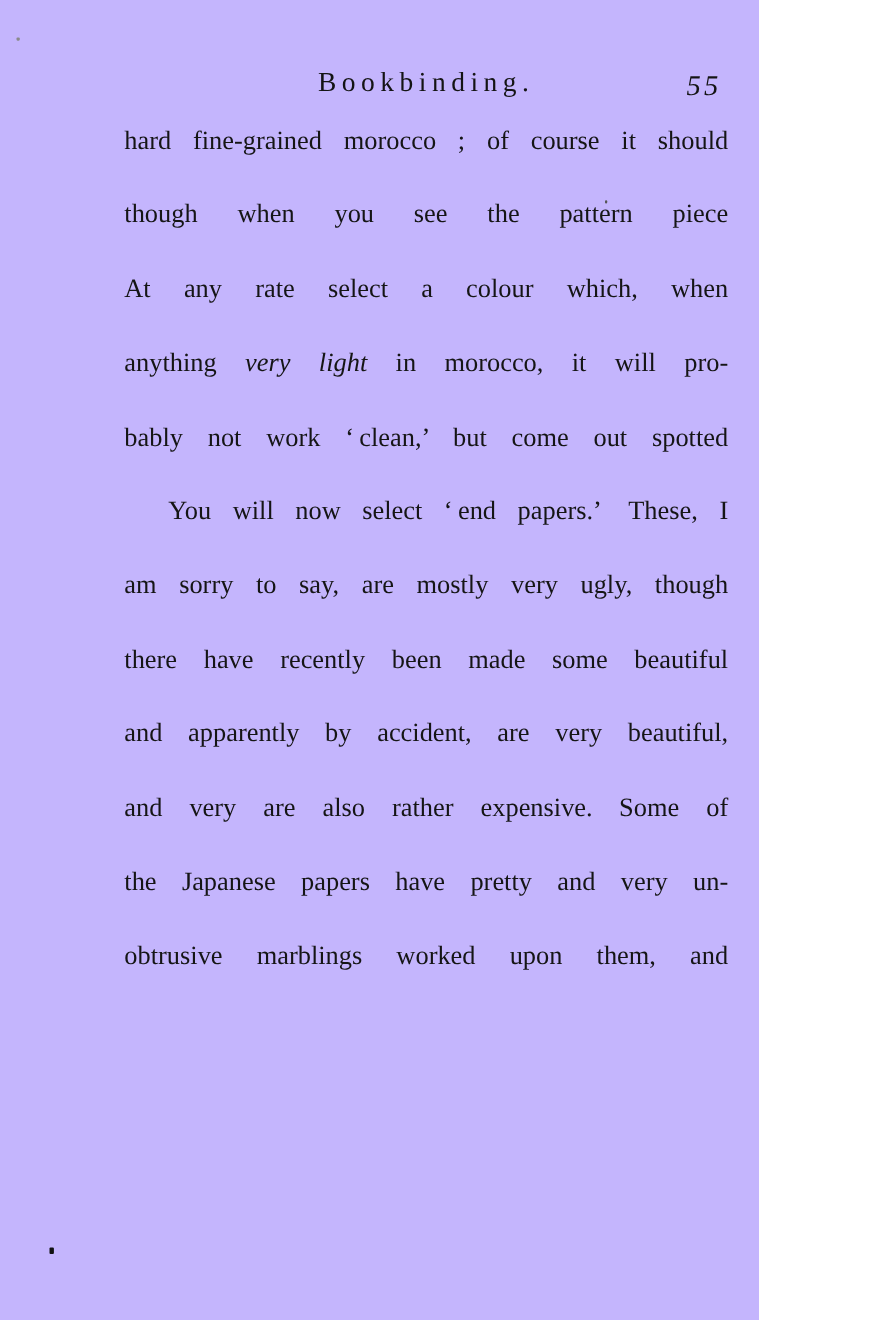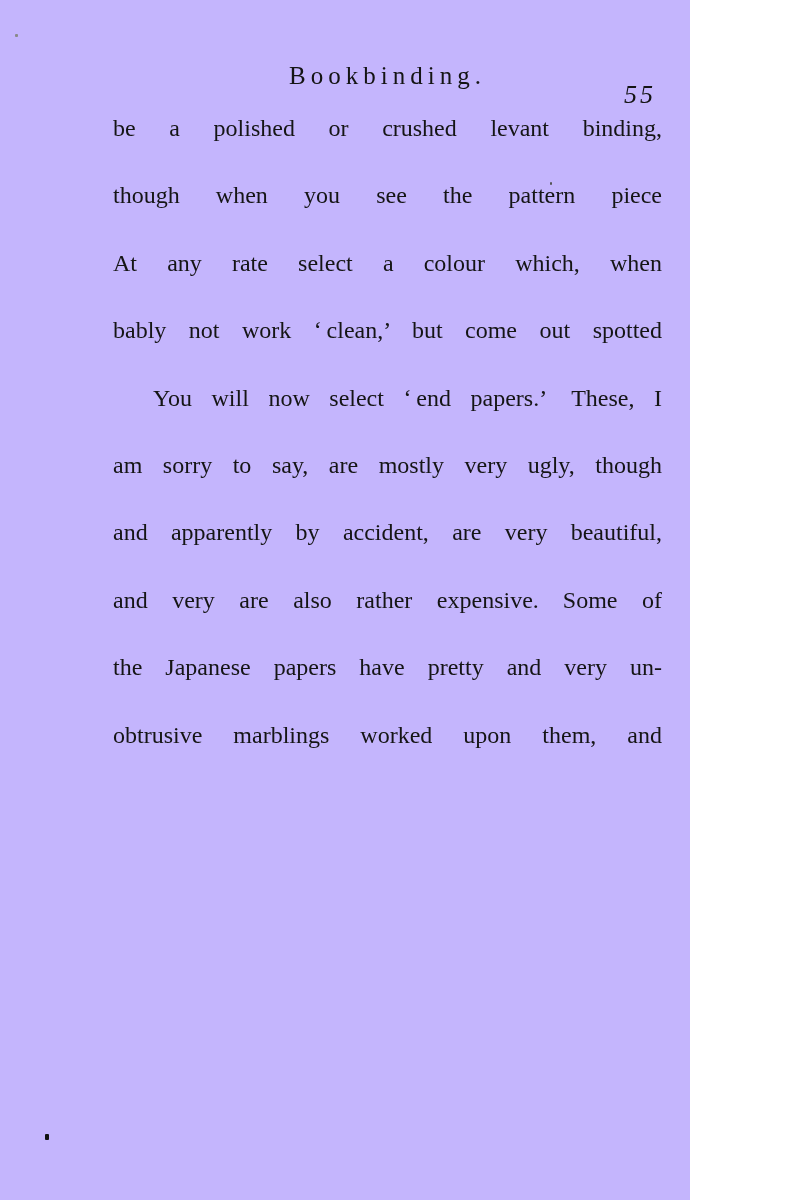--- a/index.html
+++ b/index.html
@@ -26,21 +26,21 @@
   .running-title {
     display: block;
     text-align: center;
     font-size: 25px;
     letter-spacing: 5px;
     color: #141414;
   }
   .page-number {
     position: absolute;
     right: 6px;
-    top: 18px;
+    top: 1px;
     font-size: 26px;
     font-style: italic;
     letter-spacing: 3px;
     color: #141414;
   }
   .page-body {
     position: absolute;
     top: 112px;
     left: 113px;
     width: 549px;
@@ -88,28 +88,30 @@
 
 <div class="page">
 
   <div class="running-header">
     <span class="running-title">Bookbinding.</span>
     <span class="page-number">55</span>
   </div>
 
   <div class="page-body">
       <div class="paragraph">
-        <div class="line"><span>be a polished or crushed levant binding,</span></div>
+        <div class="line"><span>hard fine-grained morocco ; of course it should</span></div>
         <div class="line"><span>though when you see the pattern piece</span></div>
         <div class="line"><span>At any rate select a colour which, when</span></div>
+        <div class="line"><span>anything </span><em>very light</em><span> in morocco, it will pro-</span></div>
         <div class="line"><span>bably not work ‘ clean,’ but come out spotted</span></div>
       </div>
       <div class="paragraph">
         <div class="line indent"><span>You will now select ‘ end papers.’ These, I</span></div>
         <div class="line"><span>am sorry to say, are mostly very ugly, though</span></div>
+        <div class="line"><span>there have recently been made some beautiful</span></div>
         <div class="line"><span>and apparently by accident, are very beautiful,</span></div>
         <div class="line"><span>and very are also rather expensive. Some of</span></div>
         <div class="line"><span>the Japanese papers have pretty and very un-</span></div>
         <div class="line"><span>obtrusive marblings worked upon them, and</span></div>
       </div>
     </div>
 
   <div class="speck speck-1"></div>
   <div class="speck speck-2"></div>
   <div class="speck speck-3"></div>

